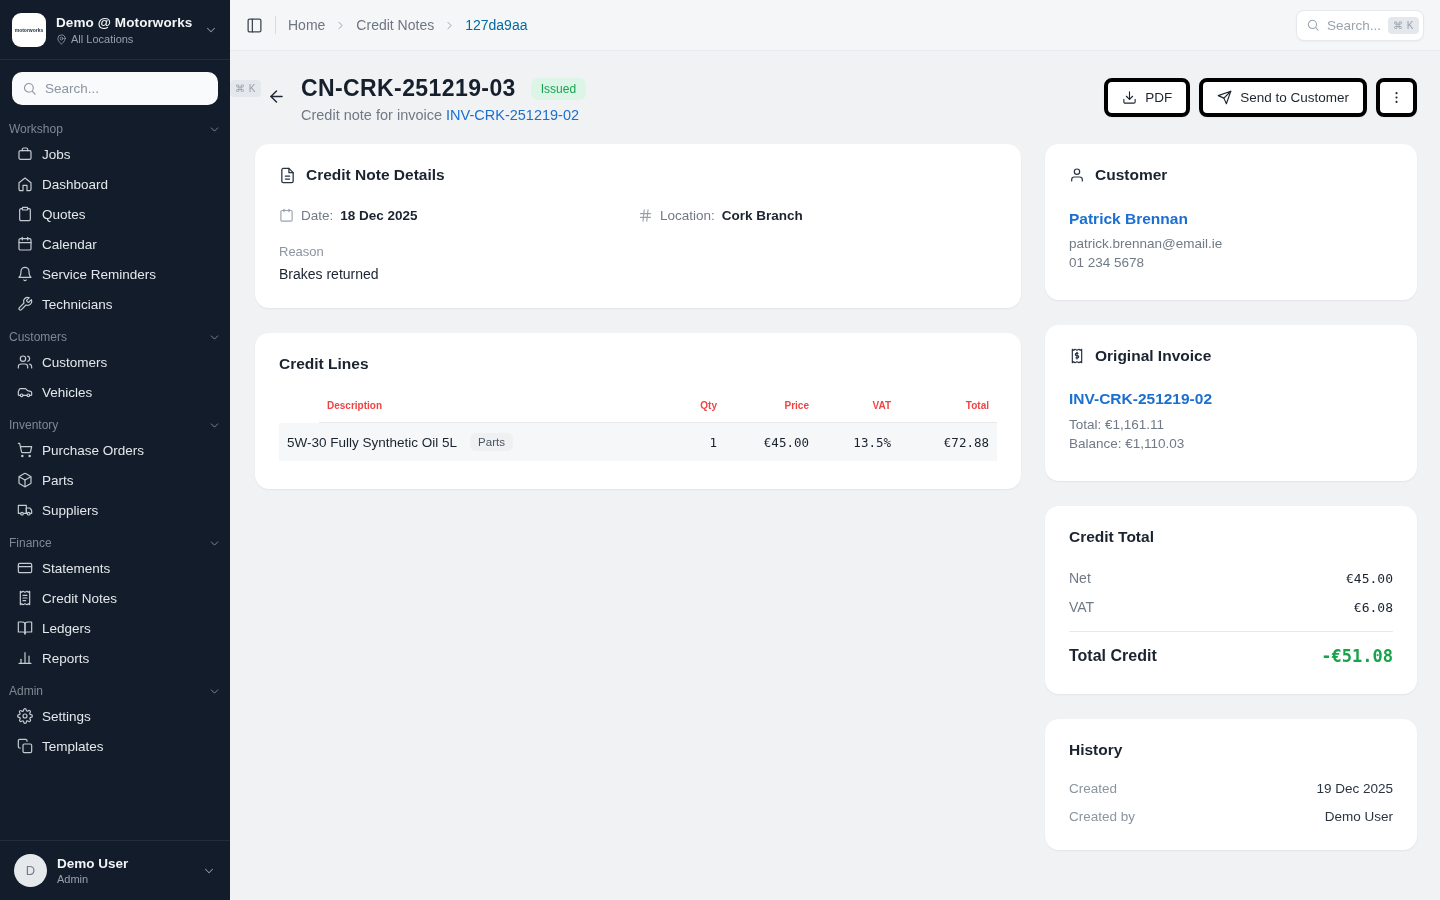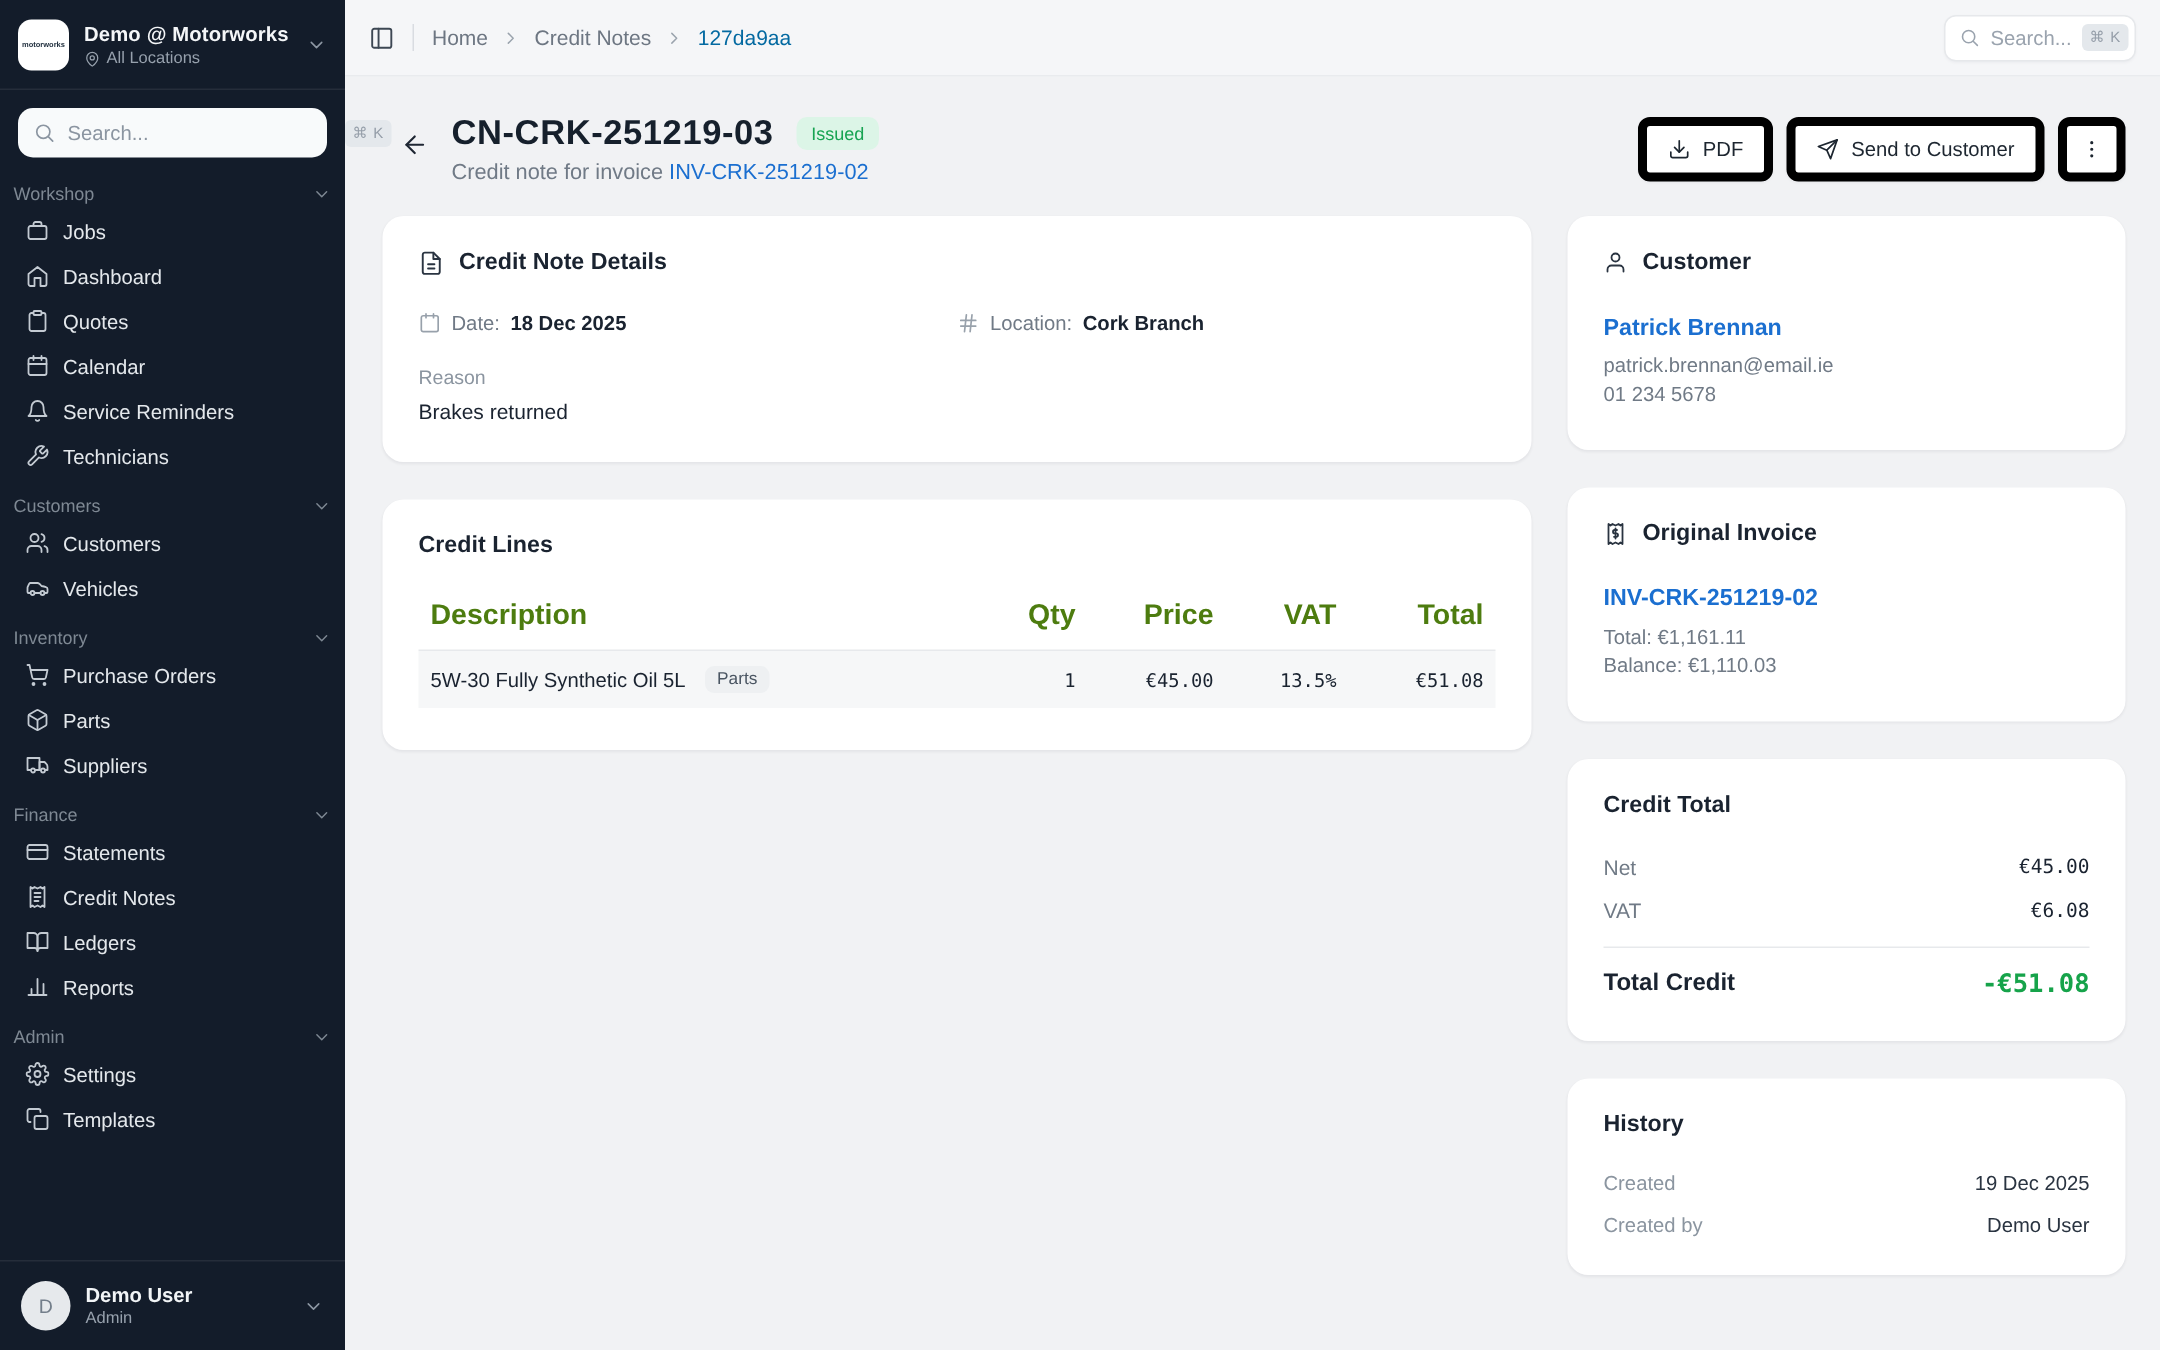--- a/index.html
+++ b/index.html
@@ -47,21 +47,21 @@
   
   .page-head { display:flex; align-items:flex-start; margin-bottom:21px; }
   .back-btn { margin:12px 15px 0 12px; color:#1f2733; display:flex; cursor:pointer; }
   .ph-titles { flex:1; }
   .ph-row { display:flex; align-items:center; gap:15px; }
   .page-title { font-size:23px; font-weight:bold; color:#16202c; letter-spacing:.4px; }
   .status-badge { background:#dcf5e7; color:#17a452; font-size:12px; padding:4px 10px; border-radius:7px; }
   .page-sub { margin-top:5px; font-size:14.5px; color:#707a86; }
   .page-sub a { color:#1b6fd0; text-decoration:none; cursor:pointer; }
   .ph-actions { display:flex; align-items:center; gap:9px; margin-top:3px; }
-  .btn { display:flex; align-items:center; gap:8px; background:#ffffff; border:6px solid #000000; border-radius:8px; box-shadow:0 1px 2px rgba(16,24,40,.04); padding:8px 14px; font-size:13.5px; color:#1d2630; cursor:pointer; }
+  .btn { display:flex; align-items:center; gap:8px; background:#ffffff; border:4px solid #000000; border-radius:8px; box-shadow:0 1px 2px rgba(16,24,40,.04); padding:8px 14px; font-size:13.5px; color:#1d2630; cursor:pointer; }
   .btn-icon { padding:8px 9px; }
 
   
   .cols { display:flex; gap:24px; }
   .col-left { width:766px; flex-shrink:0; }
   .col-right { width:372px; flex-shrink:0; }
   .card { background:#ffffff; border-radius:14px; box-shadow:0 1px 2px rgba(16,24,40,.06); padding:22px 24px; margin-bottom:25px; }
   .card-head { display:flex; align-items:center; gap:10px; font-size:15.5px; font-weight:bold; color:#1a2330; }
   .card-head .ic { color:#2a3441; }
 
@@ -70,21 +70,21 @@
   .det-field { display:flex; align-items:center; gap:7px; width:50%; font-size:13.5px; }
   .det-label { color:#707a86; }
   .det-value { color:#1a2330; font-weight:bold; }
   .det-field .ic { color:#98a1ab; }
   .reason-label { margin-top:21px; font-size:13px; color:#8b95a0; }
   .reason-value { margin-top:7px; font-size:14px; color:#1a2330; }
 
   
   .tbl { margin-top:18px; }
   .tbl-head, .tbl-row { display:flex; align-items:center; }
-  .tbl-head { border-bottom:1px solid #e7e9ec; padding:9px 8px 11px 8px; font-size:19px; color:#4d7c0f; font-weight:bold; }
+  .tbl-head { border-bottom:1px solid #e7e9ec; padding:9px 8px 11px 8px; font-size:10px; color:#ef4444; font-weight:bold;margin-left:40px; }
   .tbl-row { background:#f6f7f8; padding:10px 8px; font-size:13.5px; }
   .c-desc { flex:1; display:flex; align-items:center; gap:13px; }
   .c-qty { width:70px; text-align:right; }
   .c-price { width:92px; text-align:right; }
   .c-vat { width:82px; text-align:right; }
   .c-total { width:98px; text-align:right; }
   .mono { font-family:"DejaVu Sans Mono", monospace; font-size:12.5px; }
   .chip { background:#eef0f2; color:#4a5562; font-size:11.5px; padding:3px 8px; border-radius:6px; }
 
   
@@ -468,21 +468,21 @@
                 <span class="c-total">Total</span>
               </div>
               <div class="tbl-row">
                 <span class="c-desc">
                   <span>5W-30 Fully Synthetic Oil 5L</span>
                   <span class="chip">Parts</span>
                 </span>
                 <span class="c-qty mono">1</span>
                 <span class="c-price mono">€45.00</span>
                 <span class="c-vat mono">13.5%</span>
-                <span class="c-total mono">€51.08</span>
+                <span class="c-total mono">€72.88</span>
               </div>
             </div>
           </div>
         </div>
 
         <div class="col-right">
 
           <div class="card" style="padding-bottom:30px;">
             <div class="card-head">
               <svg class="ic" width="16" height="16" viewBox="0 0 24 24">

